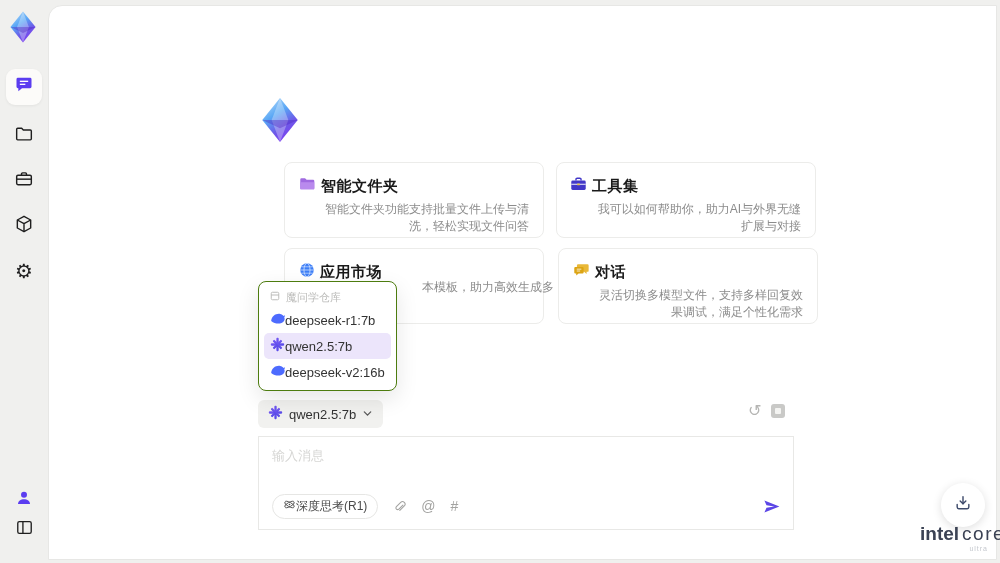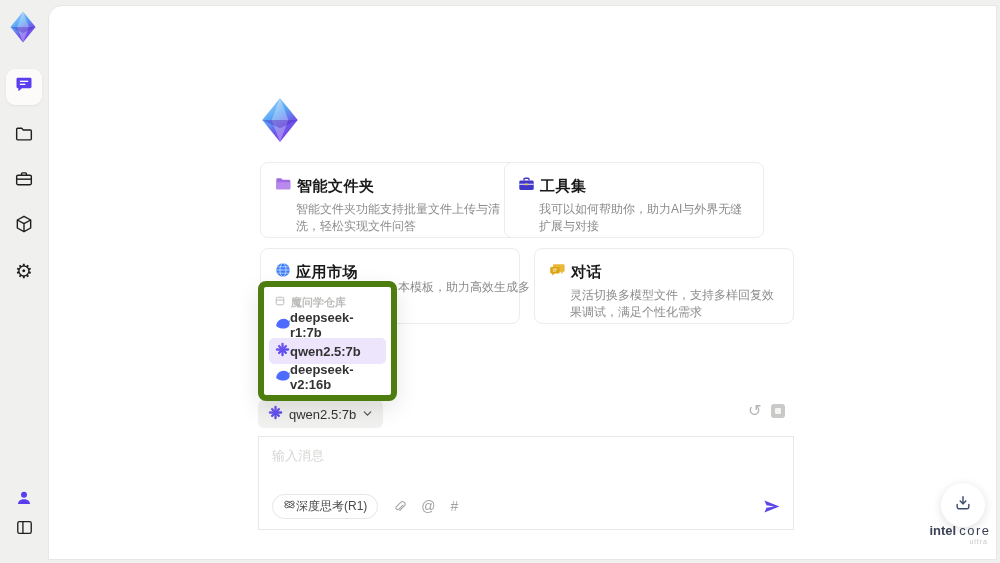--- a/index.html
+++ b/index.html
@@ -15,28 +15,28 @@
   .gear-glyph { font-size:20px; line-height:1; color:#1f1f1f; }
 
   
   .panel { position:absolute; left:48px; top:5px; right:3px; bottom:3px; background:#ffffff; border:1px solid #e7e7e5; border-radius:14px 0 0 0; }
 
   
   .greet-logo { position:absolute; left:256px; top:96px; width:48px; height:48px; }
   .greet-text { position:absolute; left:314px; top:108px; font-size:18px; font-weight:700; color:#141414; letter-spacing:.5px; }
 
   
-  .card { position:absolute; width:260px; height:76px; background:#fff; border:1px solid #ececea; border-radius:8px; padding:13px 14px 0 14px; }
+  .card { position:absolute; width:260px; height:76px; background:#fff; border:1px solid #ececea; border-radius:8px; padding:13px 14px 0 14px;margin-left:24px; }
   .card-head { display:flex; align-items:center; gap:5px; height:20px; }
   .card-title { font-size:15px; font-weight:700; color:#1a1a1a; letter-spacing:.5px; }
-  .card-desc { margin-left:21px; margin-top:5px; font-size:12px; line-height:17px; color:#8c8c8c; }
+  .card-desc { margin-left:21px; margin-top:5px; font-size:12px; line-height:17px; color:#8c8c8c;text-align:right; }
   .card-desc-frag { position:absolute; left:137px; top:30px; font-size:12px; color:#8c8c8c; white-space:nowrap; }
 
   
-  .dropdown { position:absolute; left:258px; top:281px; width:139px; background:#fff; border:6px solid #4d7c0f; border-radius:8px; box-shadow:0 8px 22px rgba(0,0,0,.10); padding:5px; z-index:20;font-weight:bold; }
+  .dropdown { position:absolute; left:258px; top:281px; width:139px; background:#fff; border:1px solid #4d7c0f; border-radius:8px; box-shadow:0 8px 22px rgba(0,0,0,.10); padding:5px; z-index:20; }
   .dd-header { display:flex; align-items:center; gap:6px; height:20px; padding:0 6px; font-size:11px; color:#bcbcba; }
   .dd-item { display:flex; align-items:center; height:26px; padding:0 6px; border-radius:5px; font-size:13px; color:#333; cursor:pointer; }
   .dd-item.selected { background:#ece5fb; }
 
   
   .model-btn { position:absolute; left:258px; top:400px; height:28px; display:flex; align-items:center; gap:6px; padding:0 10px; background:#f1f1ef; border-radius:6px; font-size:13px; color:#333; cursor:pointer; }
   .row-icons { position:absolute; left:748px; top:403px; display:flex; align-items:center; gap:10px; color:#b5b5b3; }
   .hist-glyph { font-size:16px; line-height:1; }
   .sq-icon { width:14px; height:14px; background:#c9c9c7; border-radius:3px; position:relative; }
   .sq-icon::after { content:""; position:absolute; left:4px; top:4px; width:6px; height:6px; background:#f4f4f2; border-radius:1px; }
@@ -47,21 +47,21 @@
   .composer textarea::placeholder { color:#d6d6d4; }
   .composer-row { position:absolute; left:13px; right:12px; bottom:10px; height:26px; display:flex; align-items:center; }
   .pill { display:flex; align-items:center; height:25px; padding:0 10px; border:1px solid #e6e6e4; border-radius:13px; font-size:12px; color:#4a4a4a; cursor:pointer; }
   .mini-ico { margin-left:15px; color:#a3a3a1; font-size:14px; display:flex; align-items:center; cursor:pointer; }
   .mini-glyph { font-size:14px; line-height:1; }
   .send { margin-left:auto; cursor:pointer; display:flex; align-items:center; }
 
   
   .fab { position:absolute; left:941px; top:483px; width:44px; height:44px; border-radius:50%; background:#fff; box-shadow:0 2px 10px rgba(0,0,0,.13); display:flex; align-items:center; justify-content:center; cursor:pointer; z-index:6; }
   .brand { position:absolute; left:920px; top:523px; width:80px; text-align:center; z-index:6; }
-  .brand-l1 { font-size:13px; color:#3b4254; }
+  .brand-l1 { font-size:19px; color:#3b4254; }
   .brand-l1 .b { font-weight:700; }
   .brand-l1 .c { letter-spacing:1.5px; margin-left:3px; }
   .brand-l2 { font-size:7px; color:#c5c8ce; letter-spacing:1px; text-align:right; padding-right:12px; margin-top:0px; }
 </style>
 </head>
 <body>
 
 <svg width="0" height="0" style="position:absolute">
   <defs>
     <linearGradient id="gemGrad" x1="0" y1="0" x2="0.55" y2="1">
@@ -164,21 +164,21 @@
         <svg viewBox="0 0 20 18" width="17" height="16">
           <path d="M1.5 3.6A1.4 1.4 0 0 1 2.9 2.2h4.2l1.9 1.9h7.6A1.4 1.4 0 0 1 18 5.5v8.4a1.4 1.4 0 0 1-1.4 1.4H2.9a1.4 1.4 0 0 1-1.4-1.4z" fill="#a06ae0"></path>
           <path d="M1.5 7h16.5v6.9a1.4 1.4 0 0 1-1.4 1.4H2.9a1.4 1.4 0 0 1-1.4-1.4z" fill="#b98aed"></path>
         </svg>
       </span>
       <span class="card-title">智能文件夹</span>
     </div>
     <div class="card-desc">智能文件夹功能支持批量文件上传与清洗，轻松实现文件问答</div>
   </div>
 
-  <div class="card" style="left:504px; top:162px;padding-left:13px;">
+  <div class="card" style="left:532px; top:162px;padding-left:13px;">
     <div class="card-head">
       <span>
         <svg viewBox="0 0 20 18" width="17" height="16">
           <rect x="1.5" y="5" width="17" height="11" rx="1.6" fill="#4237c8"></rect>
           <path d="M7 5V3.6A1.4 1.4 0 0 1 8.4 2.2h3.2A1.4 1.4 0 0 1 13 3.6V5" fill="none" stroke="#4237c8" stroke-width="1.6"></path>
           <path d="M1.5 9.3h17" stroke="#fff" stroke-width="1.1"></path>
           <rect x="8.4" y="8.3" width="3.2" height="2.2" rx=".6" fill="#e8c54a"></rect>
         </svg>
       </span>
       <span class="card-title">工具集</span>

